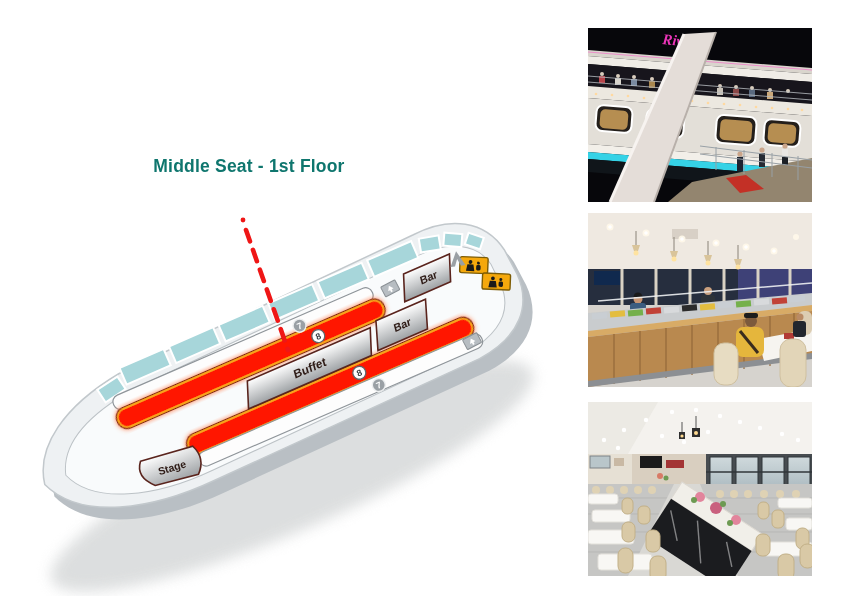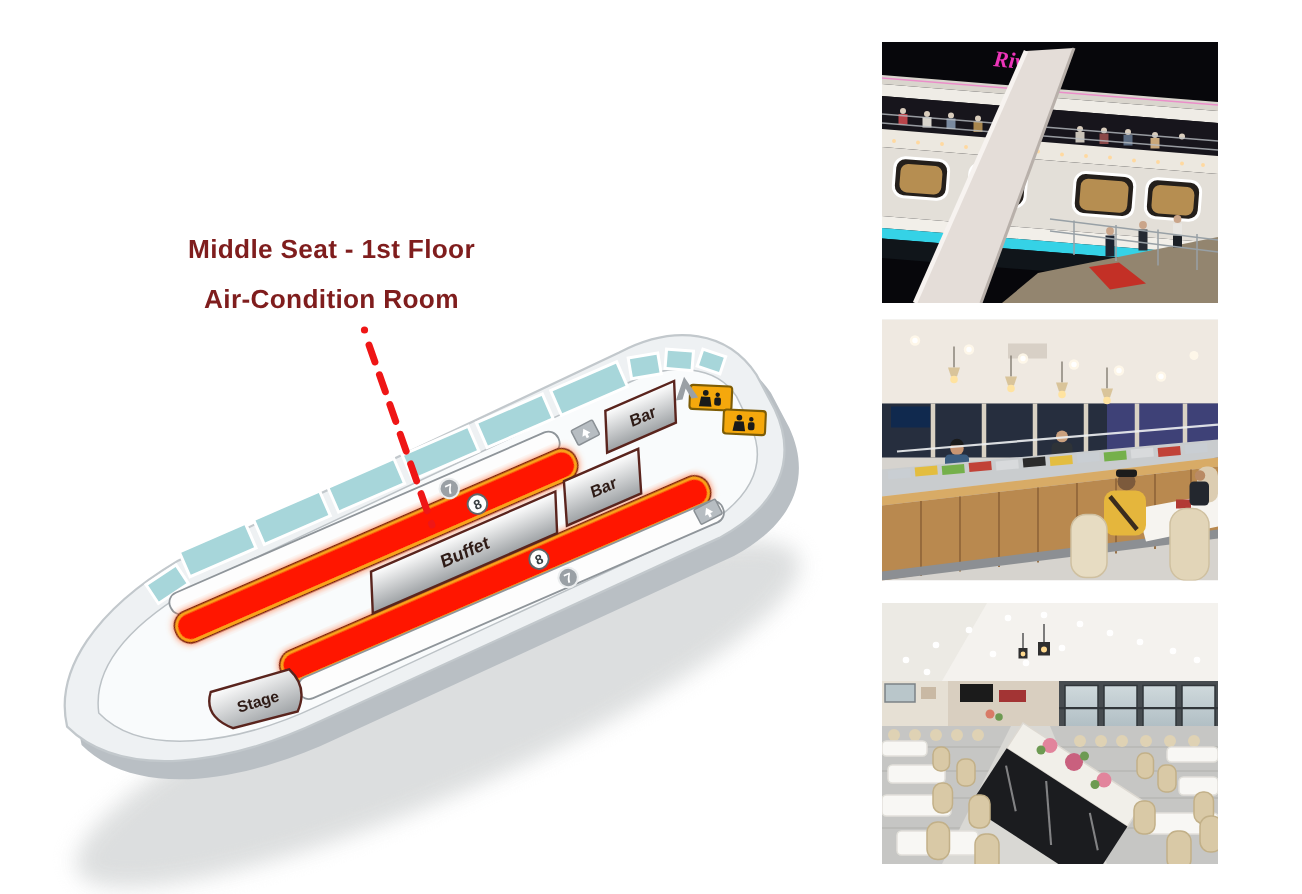--- a/index.html
+++ b/index.html
@@ -1,32 +1,31 @@
 <!DOCTYPE html>
 <html><head>
 <meta charset="utf-8">
 <style>
   html,body{margin:0;padding:0;background:#fff;}
   #stage{position:relative;width:868px;height:596px;background:#ffffff;overflow:hidden;
          font-family:"Liberation Sans",sans-serif;}
-  .callout{position:absolute;left:90px;top:150px;width:262px;text-align:center;
-           color:#7f1d1d;font-weight:bold;font-size:17.5px;line-height:33px;letter-spacing:.2px;}
+  .callout{position:absolute;left:118px;top:150px;width:262px;text-align:center;
+           color:#0f766e;font-weight:bold;font-size:17.5px;line-height:33px;letter-spacing:.2px;}
   .photo{position:absolute;left:588px;width:224px;height:174px;}
   .photo svg{display:block;width:224px;height:174px;}
   #plan-svg{position:absolute;left:0;top:0;}
   text{user-select:none;}
 </style>
 </head>
 <body>
 
 <div id="stage">
 
   <div class="callout">
     <div>Middle Seat - 1st Floor</div>
-    <div>Air-Condition Room</div>
   </div>
 
   <svg id="plan-svg" width="560" height="596" viewBox="0 0 560 596">
     <defs>
       <linearGradient id="lblGrad" x1="0" y1="0" x2="0" y2="1">
         <stop offset="0" stop-color="#ffffff"></stop>
           <stop offset="1" stop-color="#9da1a4"></stop>
       </linearGradient>
       <filter id="soft" x="-30%" y="-30%" width="160%" height="160%">
         <feGaussianBlur stdDeviation="7"></feGaussianBlur>

